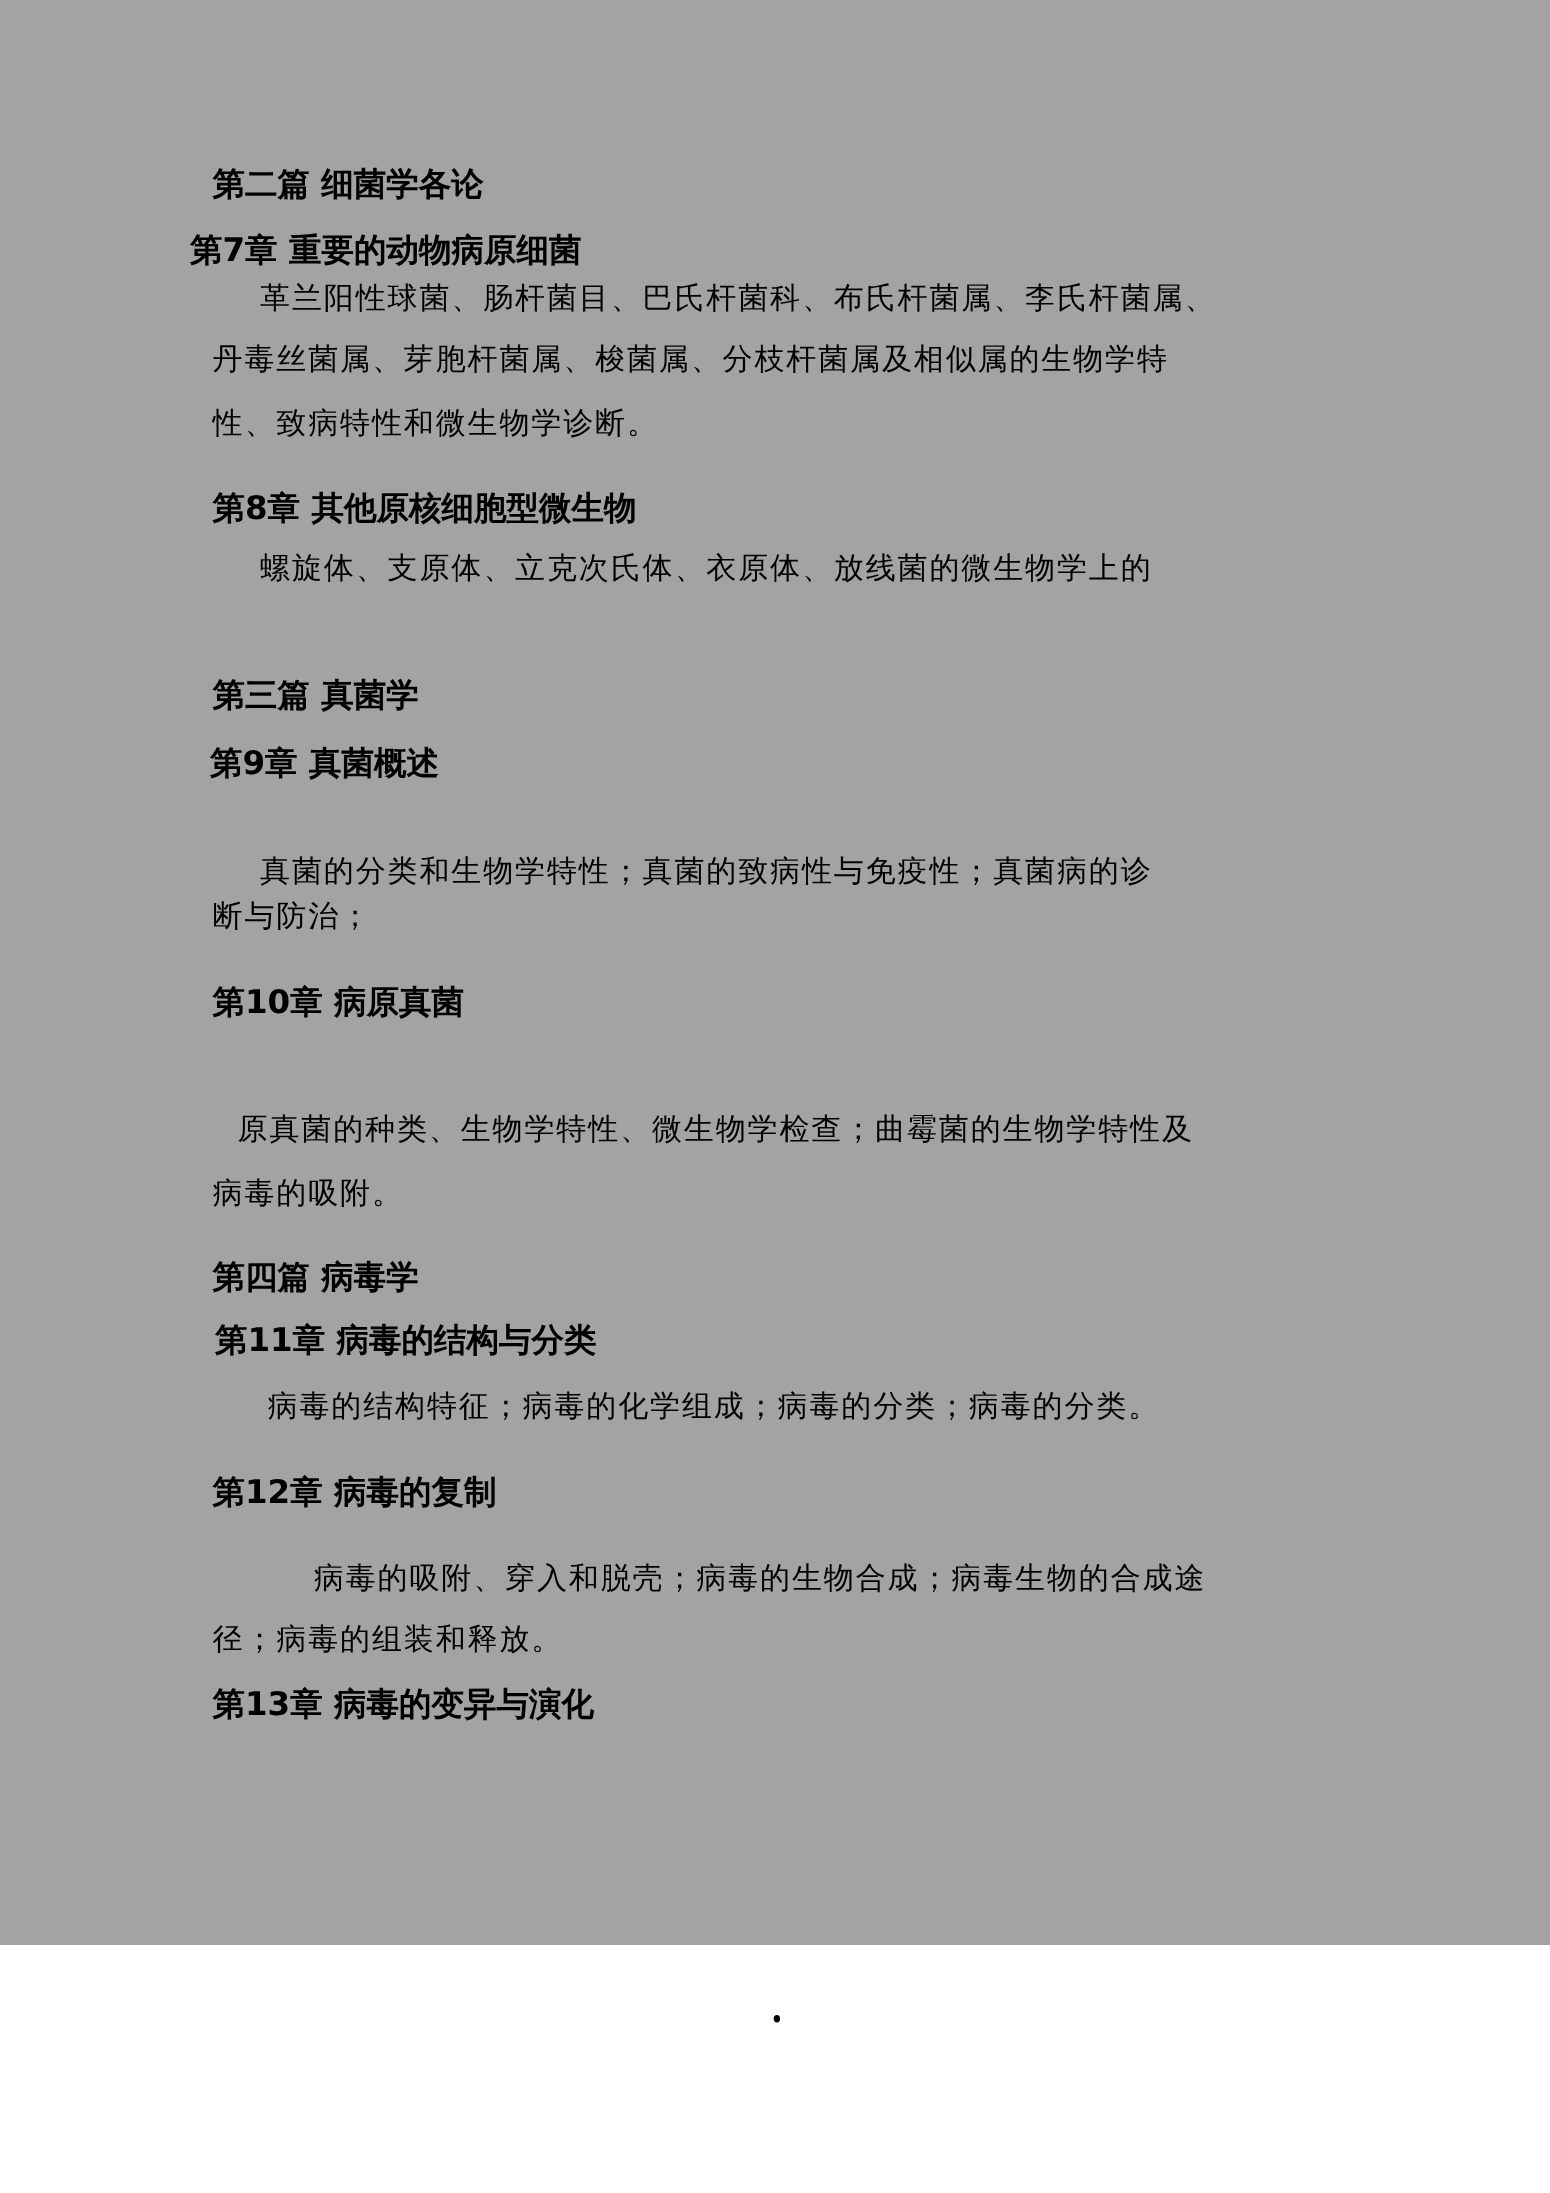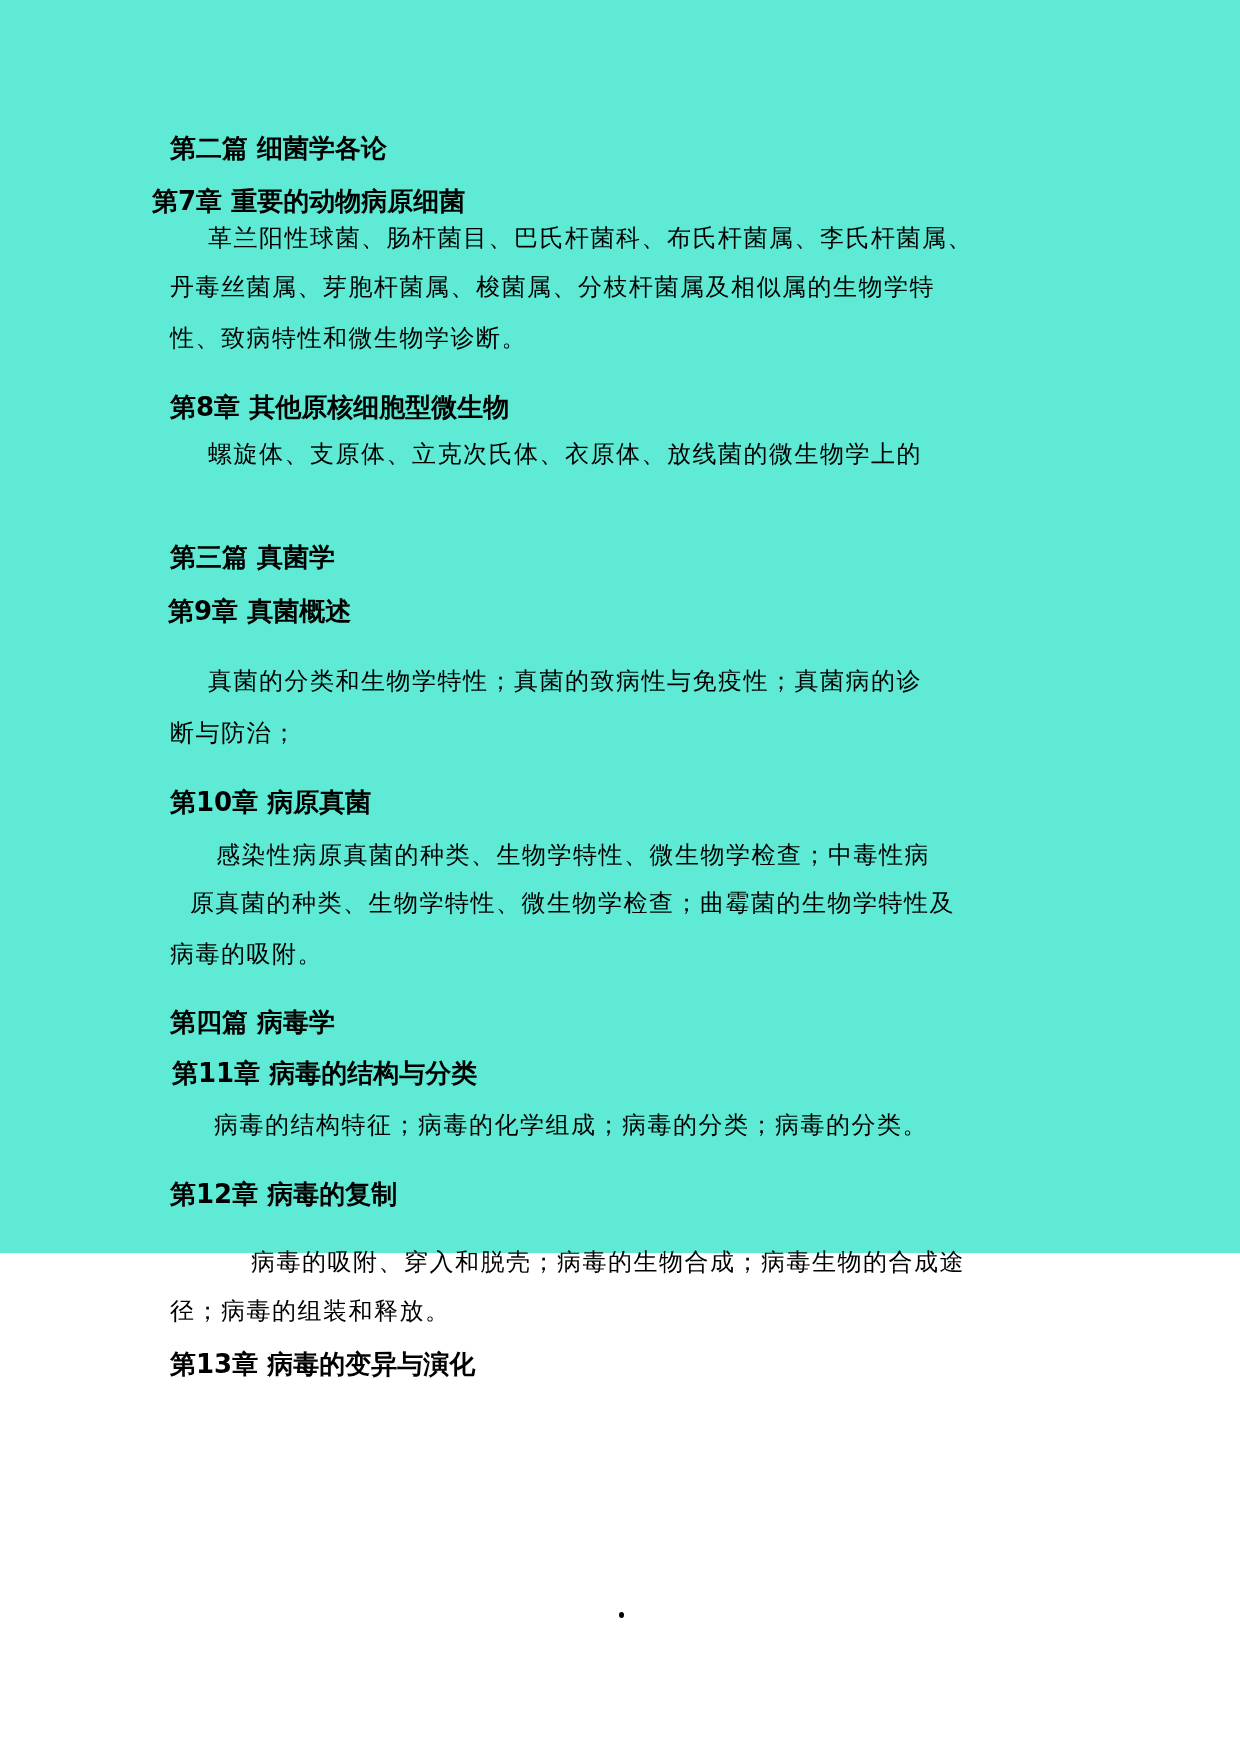--- a/index.html
+++ b/index.html
@@ -1,17 +1,17 @@
 <!DOCTYPE html>
 <html><head>
   <meta charset="utf-8">
   <style>
     html, body { margin: 0; padding: 0; background: #ffffff; }
     body { width: 1240px; height: 1754px; position: relative; overflow: hidden; }
-    .page { position: absolute; left: 0; top: 0; width: 1240px; height: 1253px; background: #5eead4; color: #000000; }
+    .page { position: absolute; left: 0; top: 0; width: 1240px; height: 1556px; background: #a3a3a3; color: #000000; }
     .line {
       position: absolute;
       white-space: nowrap;
       font-family: "DejaVu Serif", "Liberation Serif", serif;
       font-size: 24px;
       line-height: 34px;
       color: #000000;
     }
     .heading {
       font-family: "DejaVu Sans", "Liberation Sans", sans-serif;
@@ -33,26 +33,25 @@
   <div class="line body-text" style="left:170px;top:270px;">丹毒丝菌属、芽胞杆菌属、梭菌属、分枝杆菌属及相似属的生物学特</div>
   <div class="line body-text" style="left:170px;top:321px;">性、致病特性和微生物学诊断。</div>
 
   <div class="line heading" style="left:170px;top:390px;">第8章  其他原核细胞型微生物</div>
 
   <div class="line body-text" style="left:208px;top:437px;">螺旋体、支原体、立克次氏体、衣原体、放线菌的微生物学上的</div>
 
   <div class="line heading" style="left:170px;top:540px;">第三篇 真菌学</div>
   <div class="line heading" style="left:168px;top:594px;">第9章 真菌概述</div>
 
-  <div class="line body-text" style="left:208px;top:664px;">真菌的分类和生物学特性；真菌的致病性与免疫性；真菌病的诊</div>
+  <div class="line body-text" style="left:208px;top:680px;">真菌的分类和生物学特性；真菌的致病性与免疫性；真菌病的诊</div>
   <div class="line body-text" style="left:170px;top:716px;">断与防治；</div>
 
   <div class="line heading" style="left:170px;top:785px;">第10章 病原真菌</div>
 
-  <div class="line body-text" style="left:216px;top:838px;">感染性病原真菌的种类、生物学特性、微生物学检查；中毒性病</div>
   <div class="line body-text" style="left:170px;top:886px;margin-left:20px;">原真菌的种类、生物学特性、微生物学检查；曲霉菌的生物学特性及</div>
   <div class="line body-text" style="left:170px;top:937px;">病毒的吸附。</div>
 
   <div class="line heading" style="left:170px;top:1005px;">第四篇 病毒学</div>
   <div class="line heading" style="left:172px;top:1056px;">第11章 病毒的结构与分类</div>
 
   <div class="line body-text" style="left:214px;top:1108px;">病毒的结构特征；病毒的化学组成；病毒的分类；病毒的分类。</div>
 
   <div class="line heading" style="left:170px;top:1177px;">第12章 病毒的复制</div>
 

